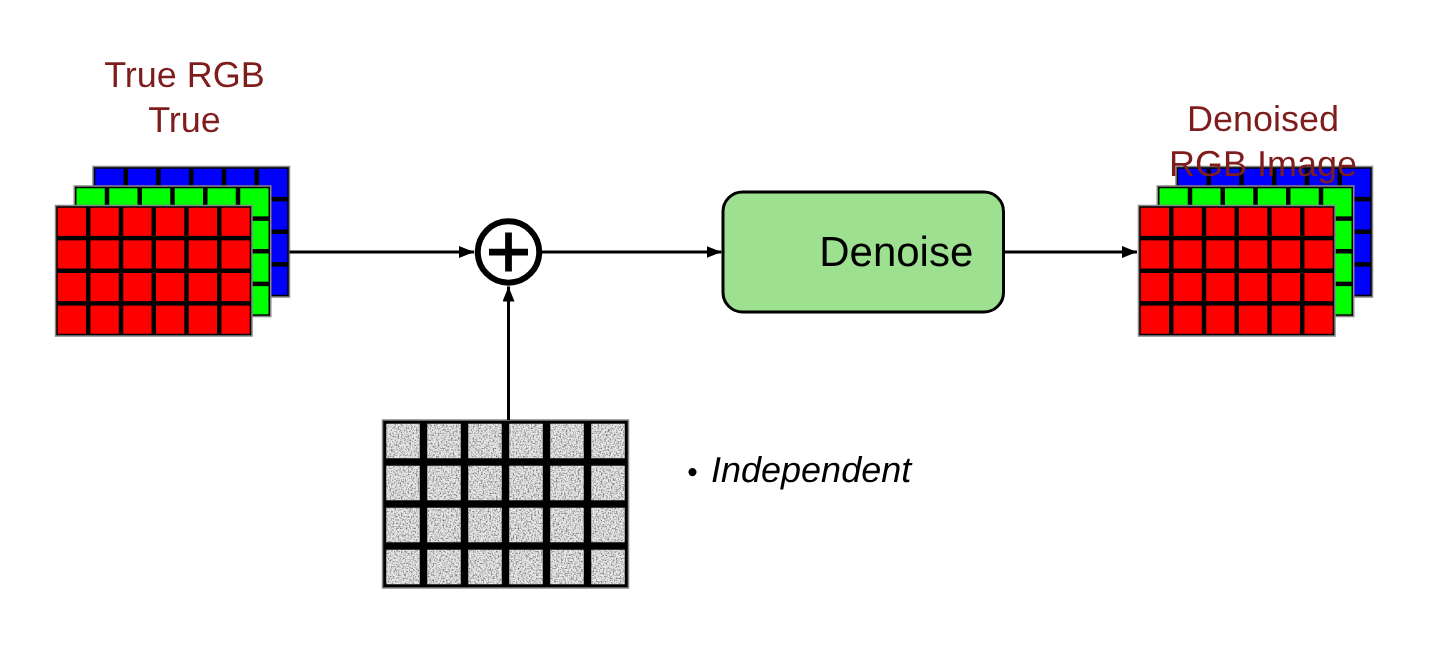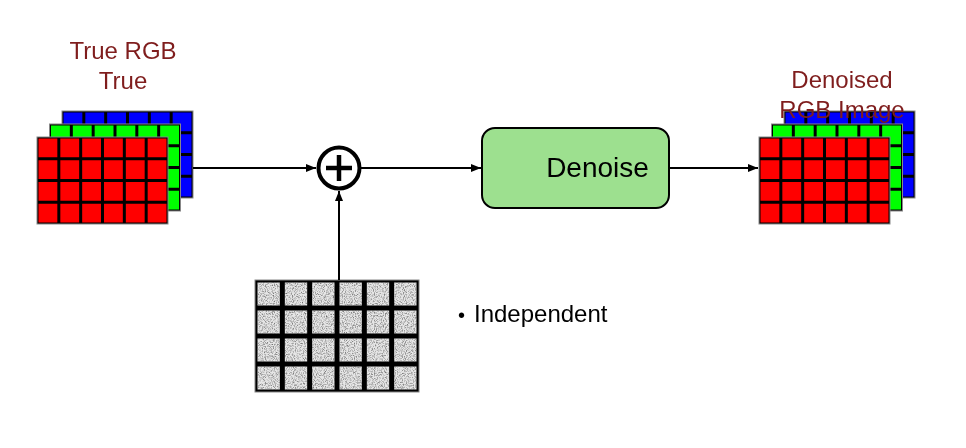--- a/index.html
+++ b/index.html
@@ -3,21 +3,21 @@
   <meta charset="utf-8">
   <style>
     html, body { margin: 0; padding: 0; background: #ffffff; }
     body { width: 966px; height: 448px; position: relative; overflow: hidden;
            font-family: "Liberation Sans", "DejaVu Sans", sans-serif; color: #000; }
     #diagram { position: absolute; left: 0; top: 0; }
     .label { position: absolute; font-size: 24px; line-height: 30px; text-align: center; color: #7f1d1d; }
     #title-true { left: 40px; top: 36px; width: 166px; }
     #title-denoised { left: 757px; top: 36px; width: 170px; margin-top: 29px; }
     #noise-legend { position: absolute; left: 451px; top: 298px; font-size: 24px; line-height: 31px; }
-    #noise-legend .item { padding-left: 7px; }
+    #noise-legend .item { padding-left: 7px; font-style: italic; }
     #noise-legend .bullet { display: inline-block; width: 16px; font-size: 20px; }
     #denoise-label { position: absolute; left: 482px; top: 128px; width: 187px; height: 80px;
                      display: flex; align-items: center; justify-content: center; font-size: 28px; margin-left: 22px; }
   </style>
 </head>
 <body>
 
 <svg id="diagram" width="966" height="448" viewBox="0 0 966 448" xmlns="http://www.w3.org/2000/svg">
   <defs>
     <marker id="arrowhead" markerWidth="10" markerHeight="8" refX="10" refY="4" orient="auto" markerUnits="userSpaceOnUse" viewBox="0 0 10 8">

